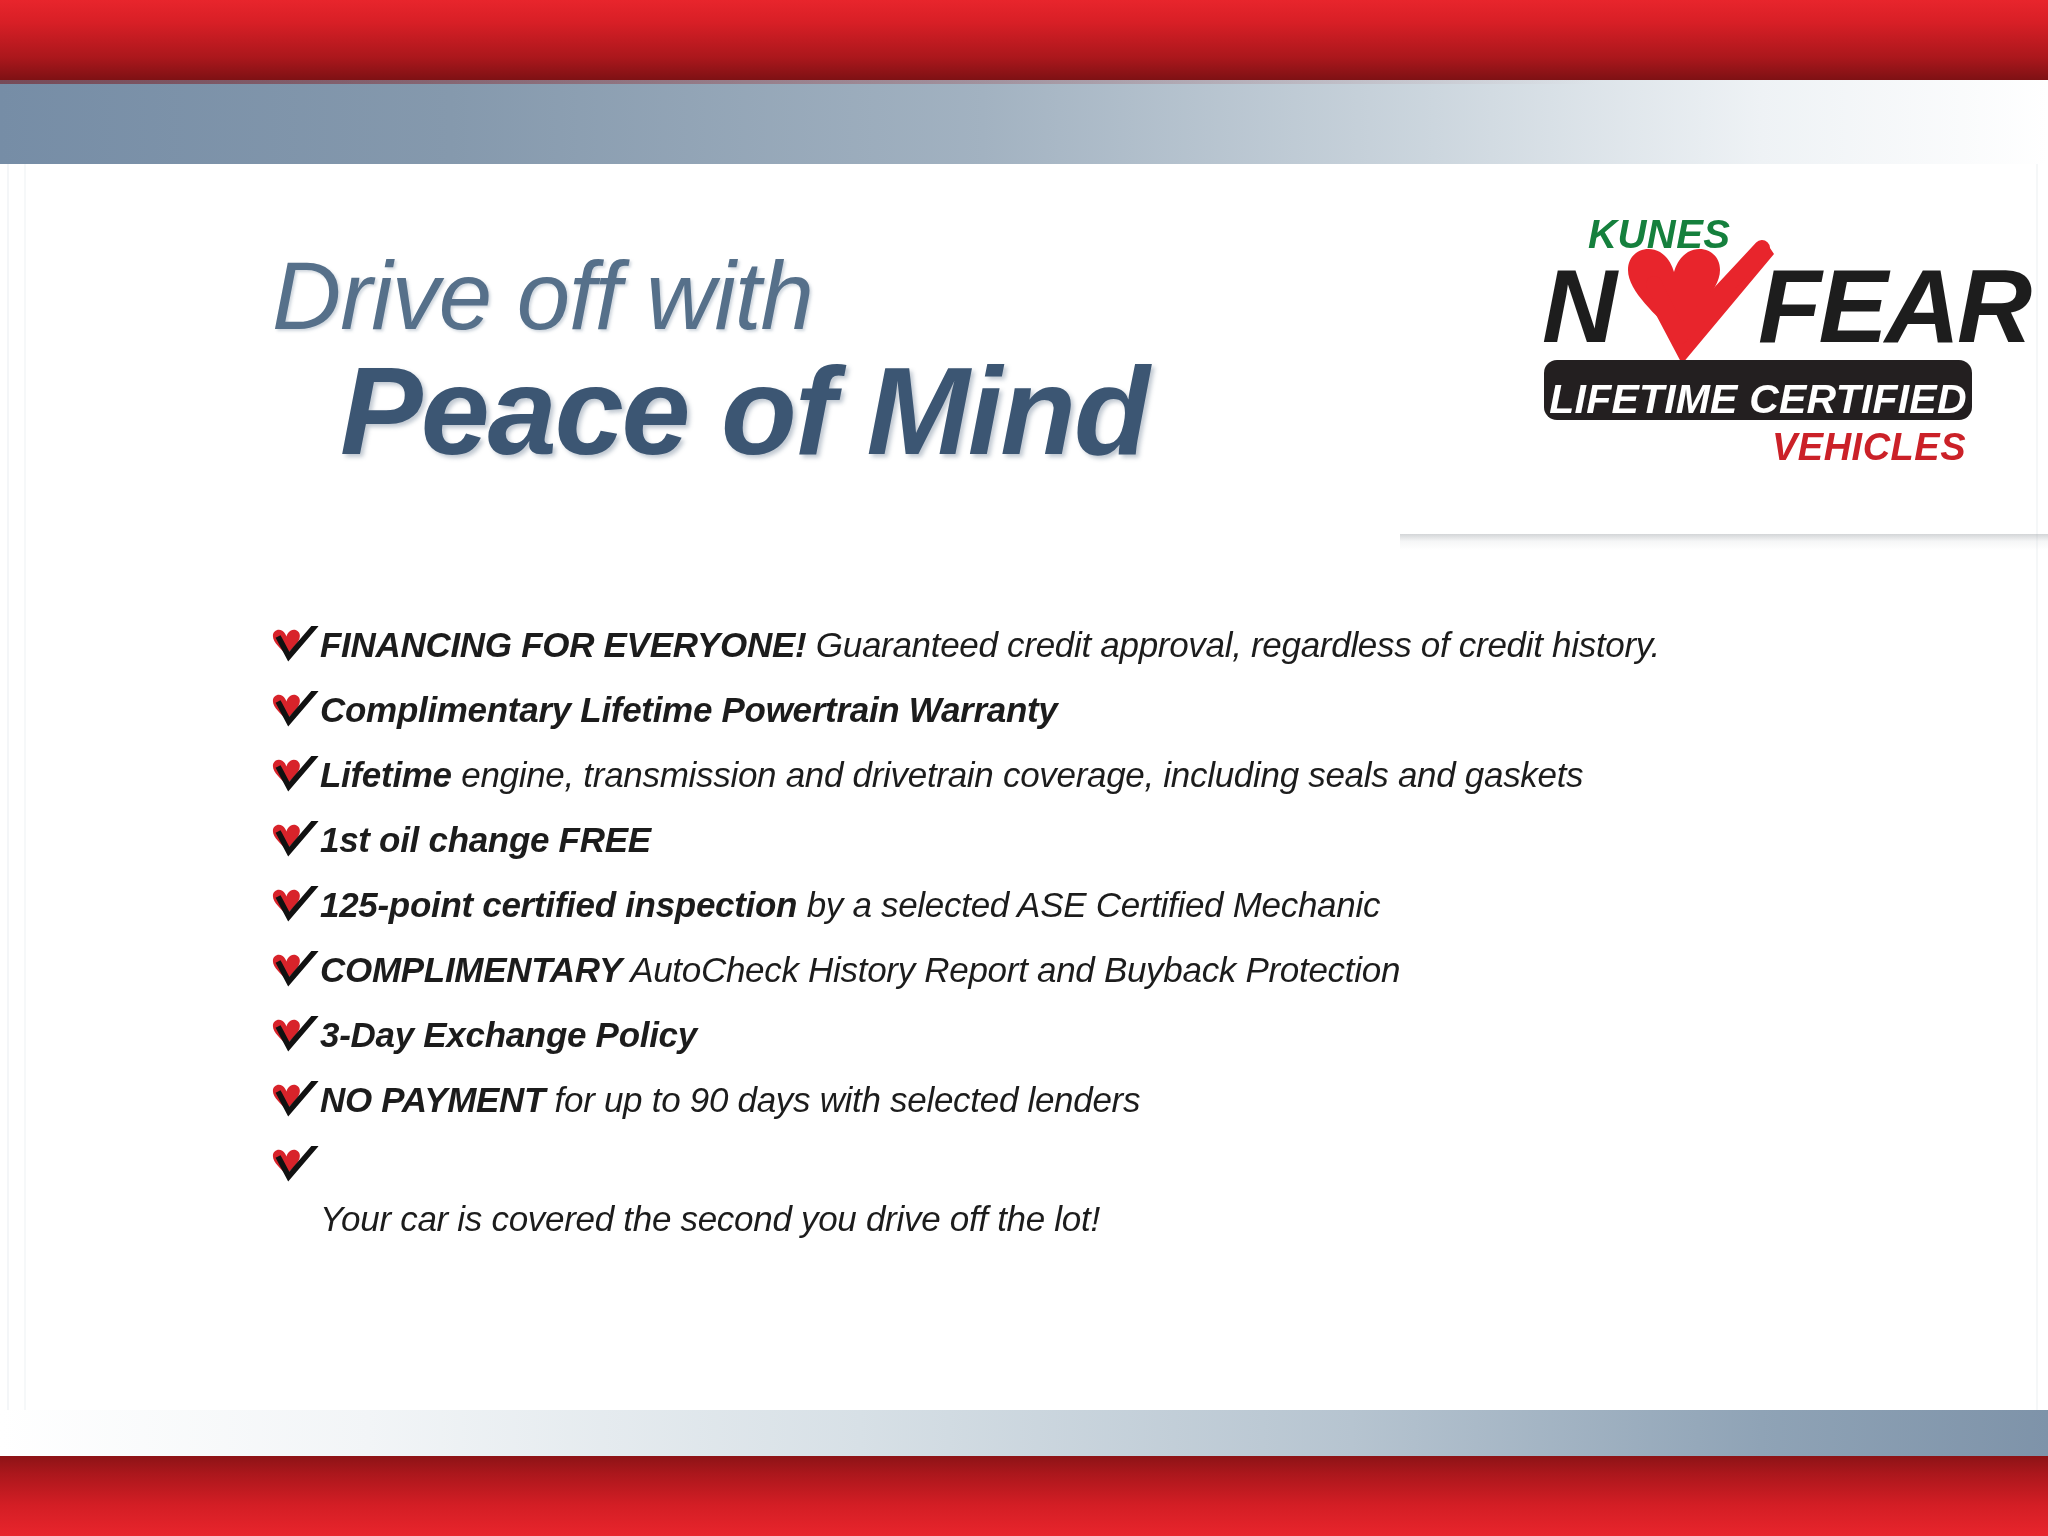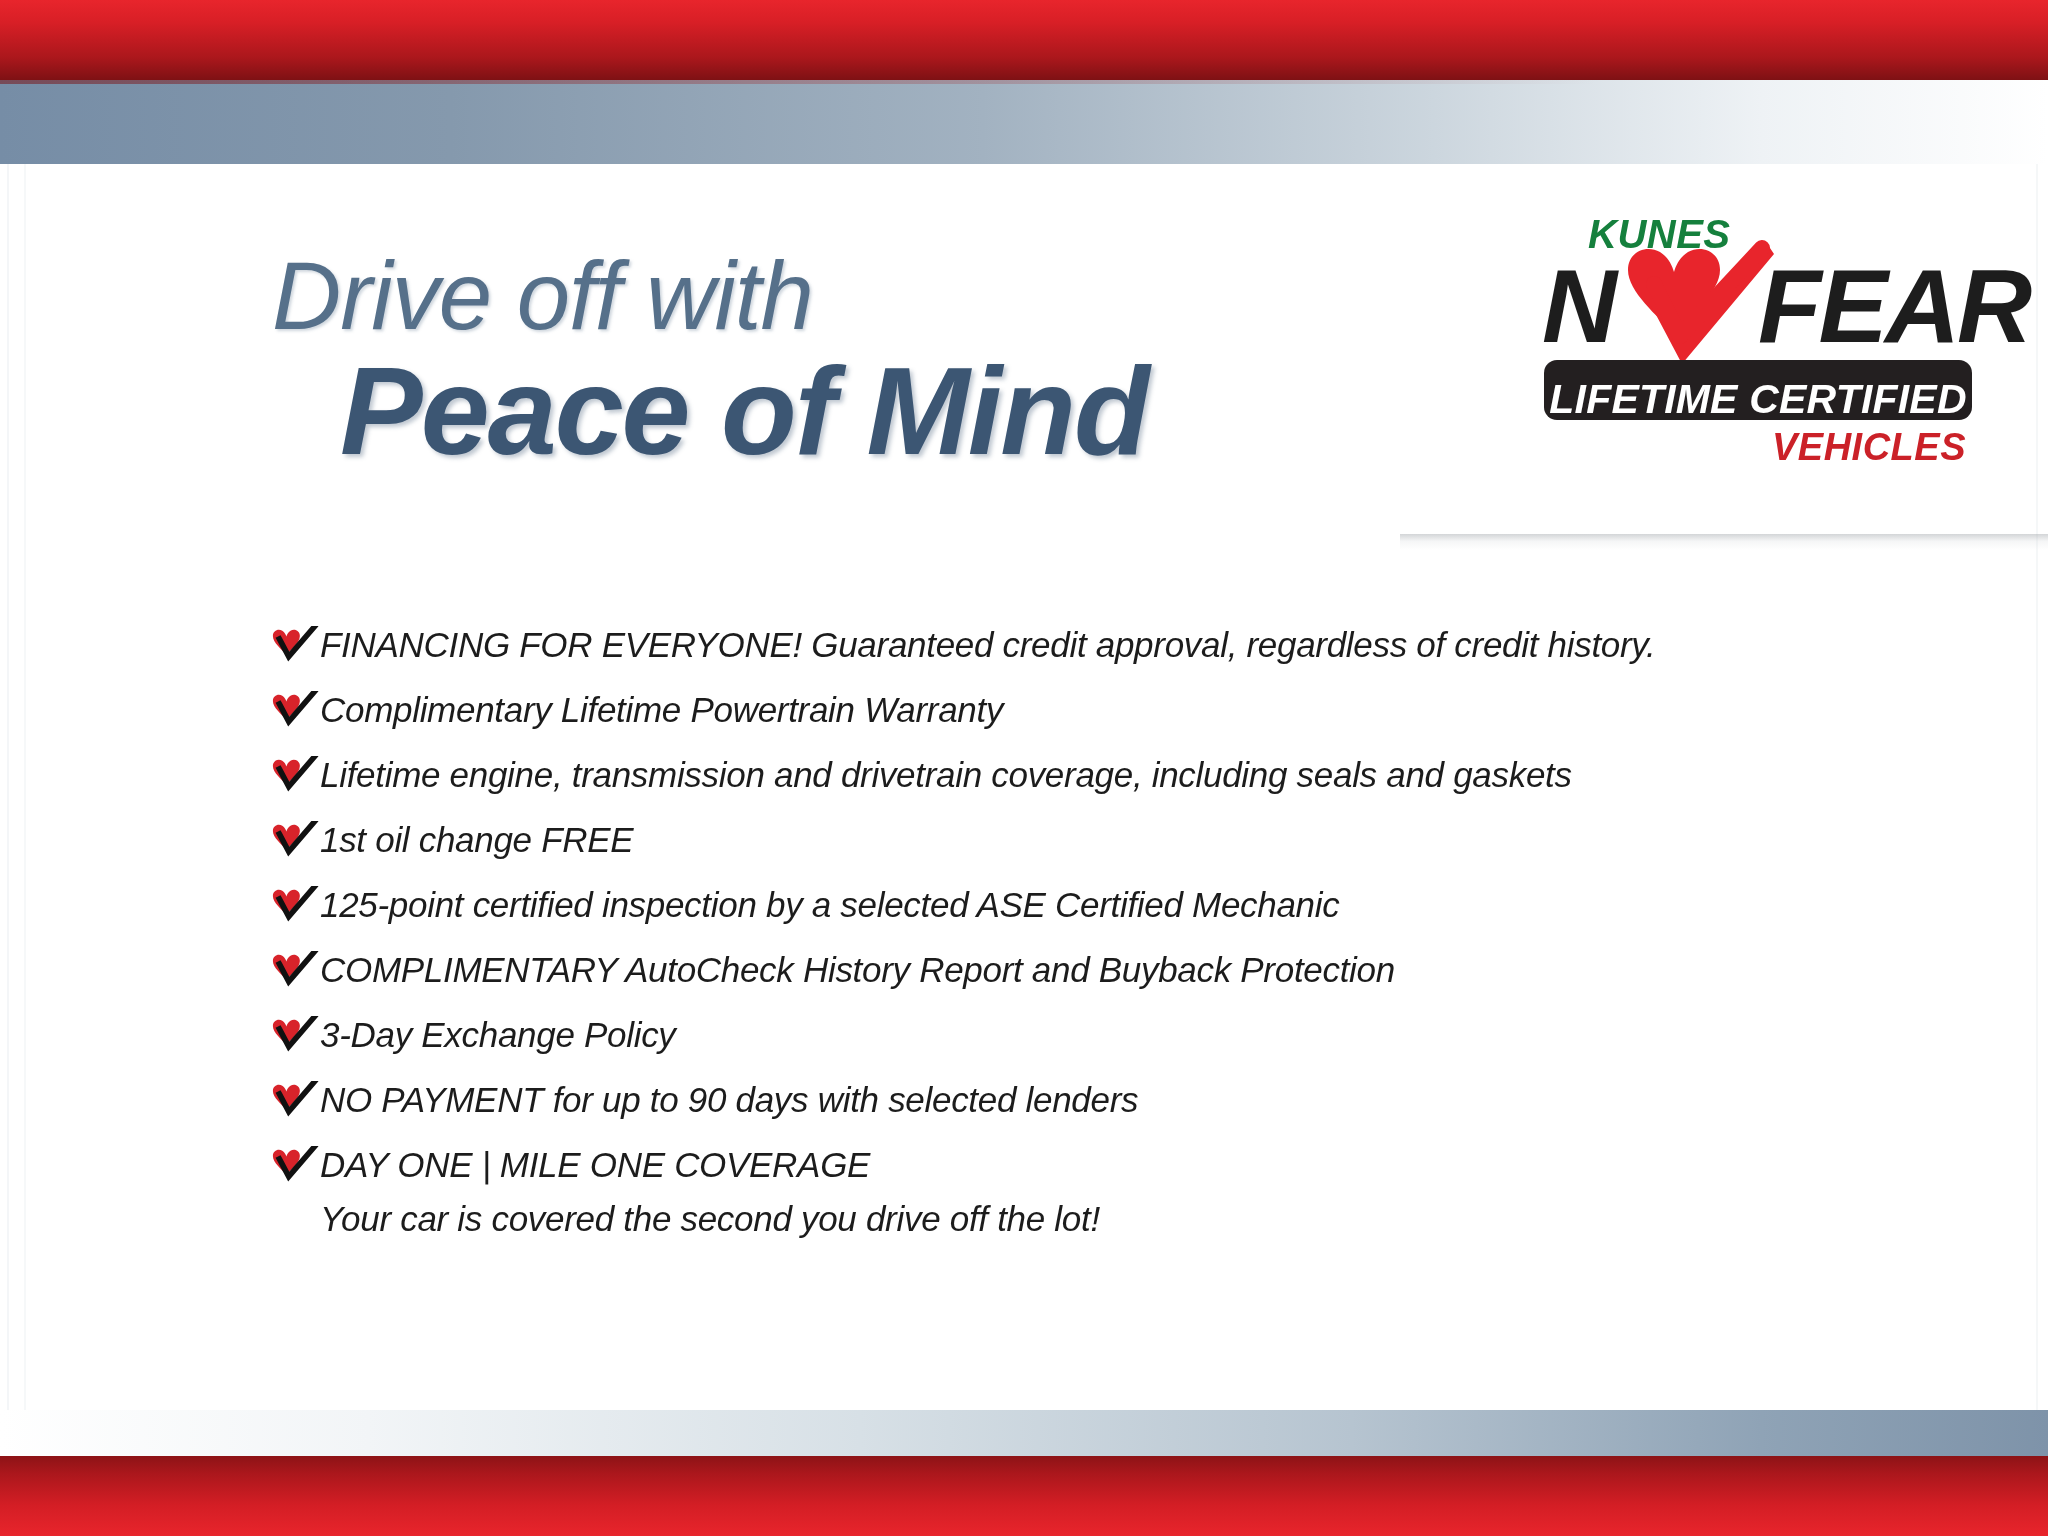--- a/index.html
+++ b/index.html
@@ -100,21 +100,21 @@
   .bullet-row{
     display:flex; align-items:flex-start; height:65px;
   }
   .bullet-icon{
     width:52px; min-width:52px; height:44px; margin-top:6px; position:relative;
   }
   .bullet-text{
     font-size:35px; line-height:44px; color:#1c1c1c; font-style:italic;
     white-space:nowrap; letter-spacing:-.3px; padding-top:3px;
   }
-  .bullet-text .strong{ font-weight:400;margin-top:24px; }
+  .bullet-text .strong{ font-weight:700;margin-top:24px; }
   .bullet-text .normal{ font-weight:400;text-align:right; }
   .bullet-sub{
     font-size:35px; line-height:44px; color:#1c1c1c; font-style:italic;
     font-weight:400; letter-spacing:-.3px; margin-left:52px; margin-top:-8px;
   }
 </style>
 </head>
 <body>
 
 <div class="band-red-top"></div>
@@ -208,16 +208,15 @@
   <path d="M8 34 C8 16 26 8 40 16 C48 21 52 29 54 36 C56 29 60 21 68 16 C82 8 100 16 100 34 C100 56 70 80 54 98 C38 80 8 56 8 34 Z" fill="#d8232a"></path>
   <path d="M30 44 L62 104 L150 2" fill="none" stroke="#111111" stroke-width="19" stroke-linecap="square" stroke-linejoin="miter"></path>
 </svg></span>
       <span class="bullet-text"><span class="strong">NO PAYMENT</span><span class="normal"> for up to 90 days with selected lenders</span></span>
     </div>
     <div class="bullet-row">
       <span class="bullet-icon"><svg viewBox="0 0 160 150" width="52" height="44">
   <path d="M8 34 C8 16 26 8 40 16 C48 21 52 29 54 36 C56 29 60 21 68 16 C82 8 100 16 100 34 C100 56 70 80 54 98 C38 80 8 56 8 34 Z" fill="#d8232a"></path>
   <path d="M30 44 L62 104 L150 2" fill="none" stroke="#111111" stroke-width="19" stroke-linecap="square" stroke-linejoin="miter"></path>
 </svg></span>
-      <span class="bullet-text"><span class="strong">DAY ONE | MILE ONE COVERAGE</span><span class="normal"></span></span>
     </div>
     <div class="bullet-sub">Your car is covered the second you drive off the lot!</div>
   </div>
 
 </body></html>

